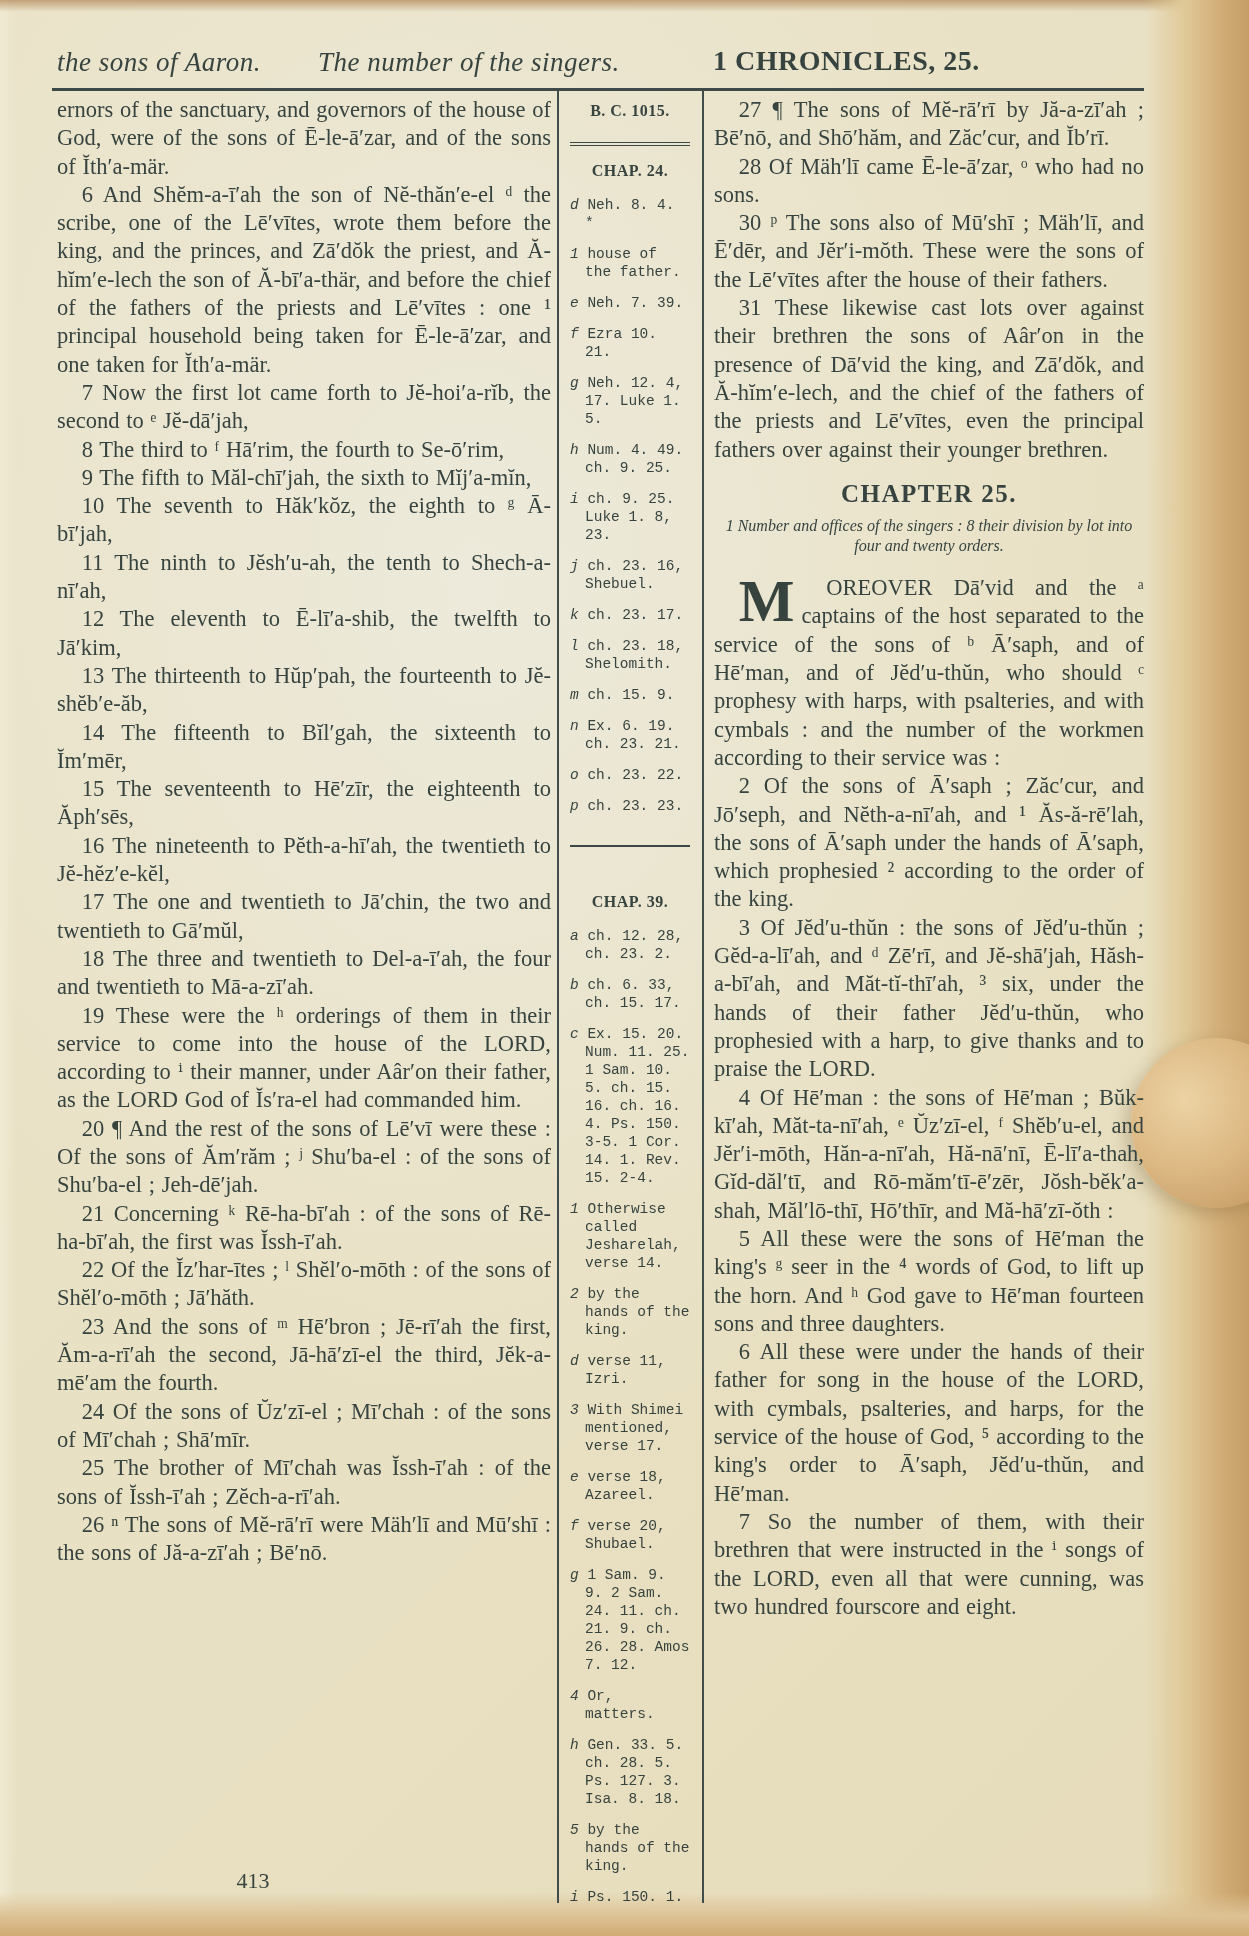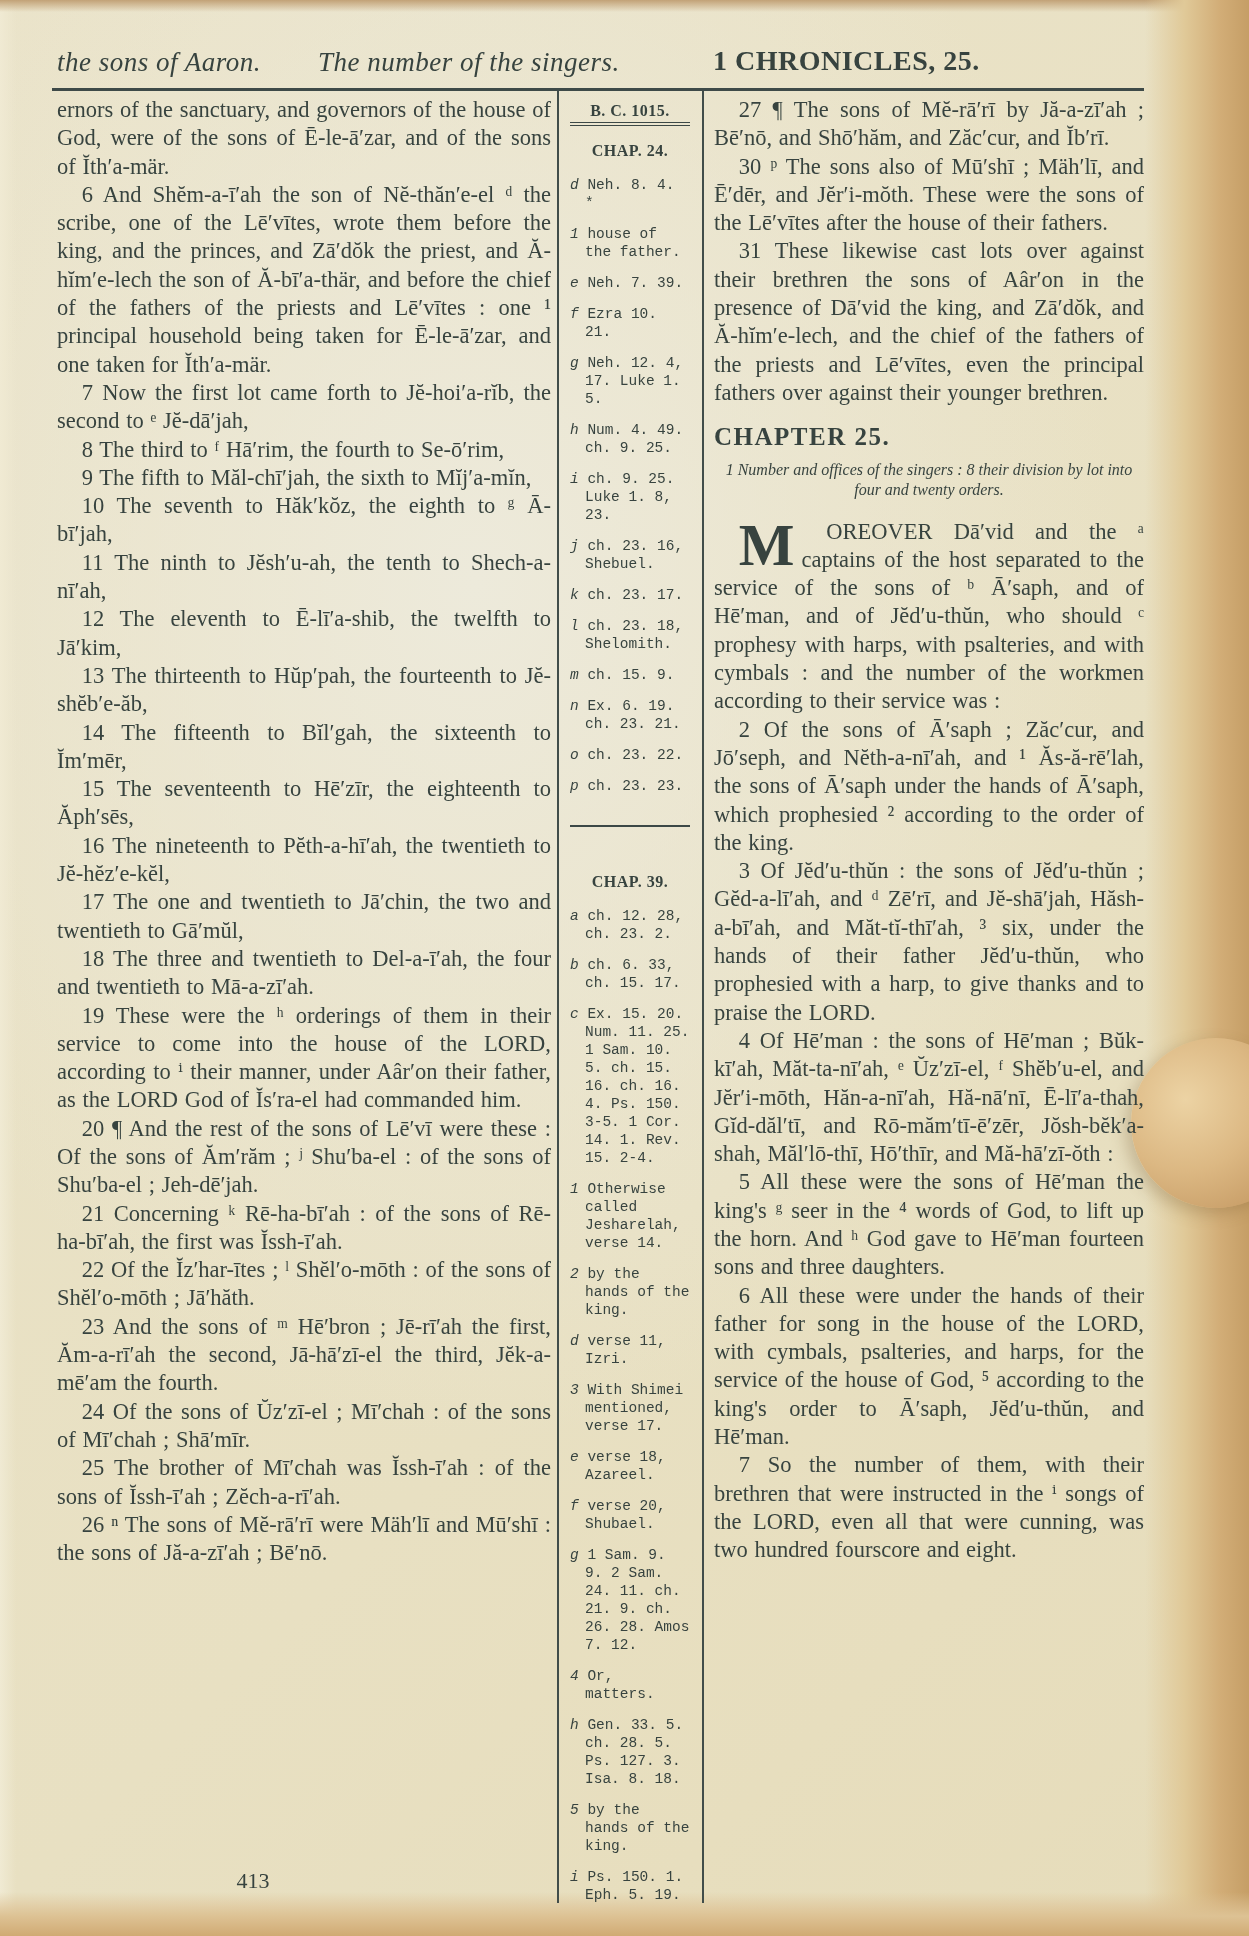--- a/index.html
+++ b/index.html
@@ -25,27 +25,27 @@
   .rh-center{position:absolute;left:318px;top:0;font-style:italic;letter-spacing:.5px;}
   .rh-right{position:absolute;left:713px;top:-2px;font-weight:bold;font-size:28px;letter-spacing:.5px;}
   .head-rule{position:absolute;left:52px;top:88px;width:1092px;height:3px;background:#3e4a48;}
   .vrule{position:absolute;top:91px;width:2px;height:1812px;background:#414d4a;}
   .vrule-1{left:557px;}.vrule-2{left:702px;}
   .col{position:absolute;top:96px;text-align:justify;max-height:1800px;overflow:hidden;}
   .col-left{left:57px;width:494px;font-size:22.5px;line-height:28.3px;}
   .col-right{left:714px;width:430px;font-size:22.5px;line-height:28.3px;}
   p.verse{margin:0;text-indent:1.1em;word-spacing:.05em;}
   .col-left > p.verse:nth-of-type(1){text-indent:0;}
-  .chapter-title{text-align:left;font-weight:bold;font-size:25px;letter-spacing:1.5px;margin:16px 0 8px;}
+  .chapter-title{text-align:center;font-weight:bold;font-size:25px;letter-spacing:1.5px;margin:16px 0 8px;}
   .chapter-summary{text-align:center;font-style:italic;font-size:16px;line-height:20px;margin:0 0 18px;text-indent:0;}
   .moreover{text-indent:0;}
   .dropcap{float:left;font-size:59px;line-height:49px;padding:3px 7px 0 0;font-weight:600;}
   .col-refs{position:absolute;left:570px;top:102px;width:120px;font-size:14.5px;line-height:18px;
     text-align:left;max-height:1800px;overflow:hidden;}
-  .bc{font-weight:bold;text-align:center;font-size:16px;padding-bottom:2px;margin:0 0 16px;
+  .bc{font-weight:bold;text-align:center;font-size:16px;padding-bottom:22px;margin:0 0 16px;
     border-bottom:4px double #3c4846;letter-spacing:.5px;}
   .chap-head{font-weight:bold;text-align:center;font-size:16px;margin:8px 0 16px;letter-spacing:.5px;}
   p.ref{margin:0 0 13px;padding-left:15px;text-indent:-15px;font-family:Liberation Mono, monospace;}
   .ref-m{font-style:italic;}
   .mid-rule{height:2px;background:#3c4846;margin:30px 0 46px;}
   .page-number{position:absolute;left:198px;top:1868px;width:110px;text-align:center;font-size:22px;}
 </style>
 </head>
 <body>
 
@@ -177,20 +177,21 @@
 
         <p class="ref"><span class="ref-m">i</span> <span>Ps. 150. 1. Eph. 5. 19. Col. 3. 16.</span></p>
       </div>
   </aside>
 
   <section class="col col-right">
     <div>
 
         <p class="verse">27 ¶ The sons of Mĕ-rā′rī by Jă-a-zī′ah ; Bē′nō, and Shō′hăm, and Zăc′cur, and Ĭb′rī.</p>
 
+        <p class="verse">28 Of Mäh′lī came Ē-le-ā′zar, ᵒ who had no sons.</p>
 
 
         <p class="verse">30 ᵖ The sons also of Mū′shī ; Mäh′lī, and Ē′dēr, and Jĕr′i-mŏth. These were the sons of the Lē′vītes after the house of their fathers.</p>
 
         <p class="verse">31 These likewise cast lots over against their brethren the sons of Aâr′on in the presence of Dā′vid the king, and Zā′dŏk, and Ă-hĭm′e-lech, and the chief of the fathers of the priests and Lē′vītes, even the principal fathers over against their younger brethren.</p>
       </div>
     <h2 class="chapter-title">CHAPTER 25.</h2>
     <p class="chapter-summary">1 Number and offices of the singers : 8 their division by lot into four and twenty orders.</p>
     <p class="verse moreover"><span class="dropcap">M</span><span>OREOVER Dā′vid and the ᵃ captains of the host separated to the service of the sons of ᵇ Ā′saph, and of Hē′man, and of Jĕd′u-thŭn, who should ᶜ prophesy with harps, with psalteries, and with cymbals : and the number of the workmen according to their service was :</span></p>
     <div>

